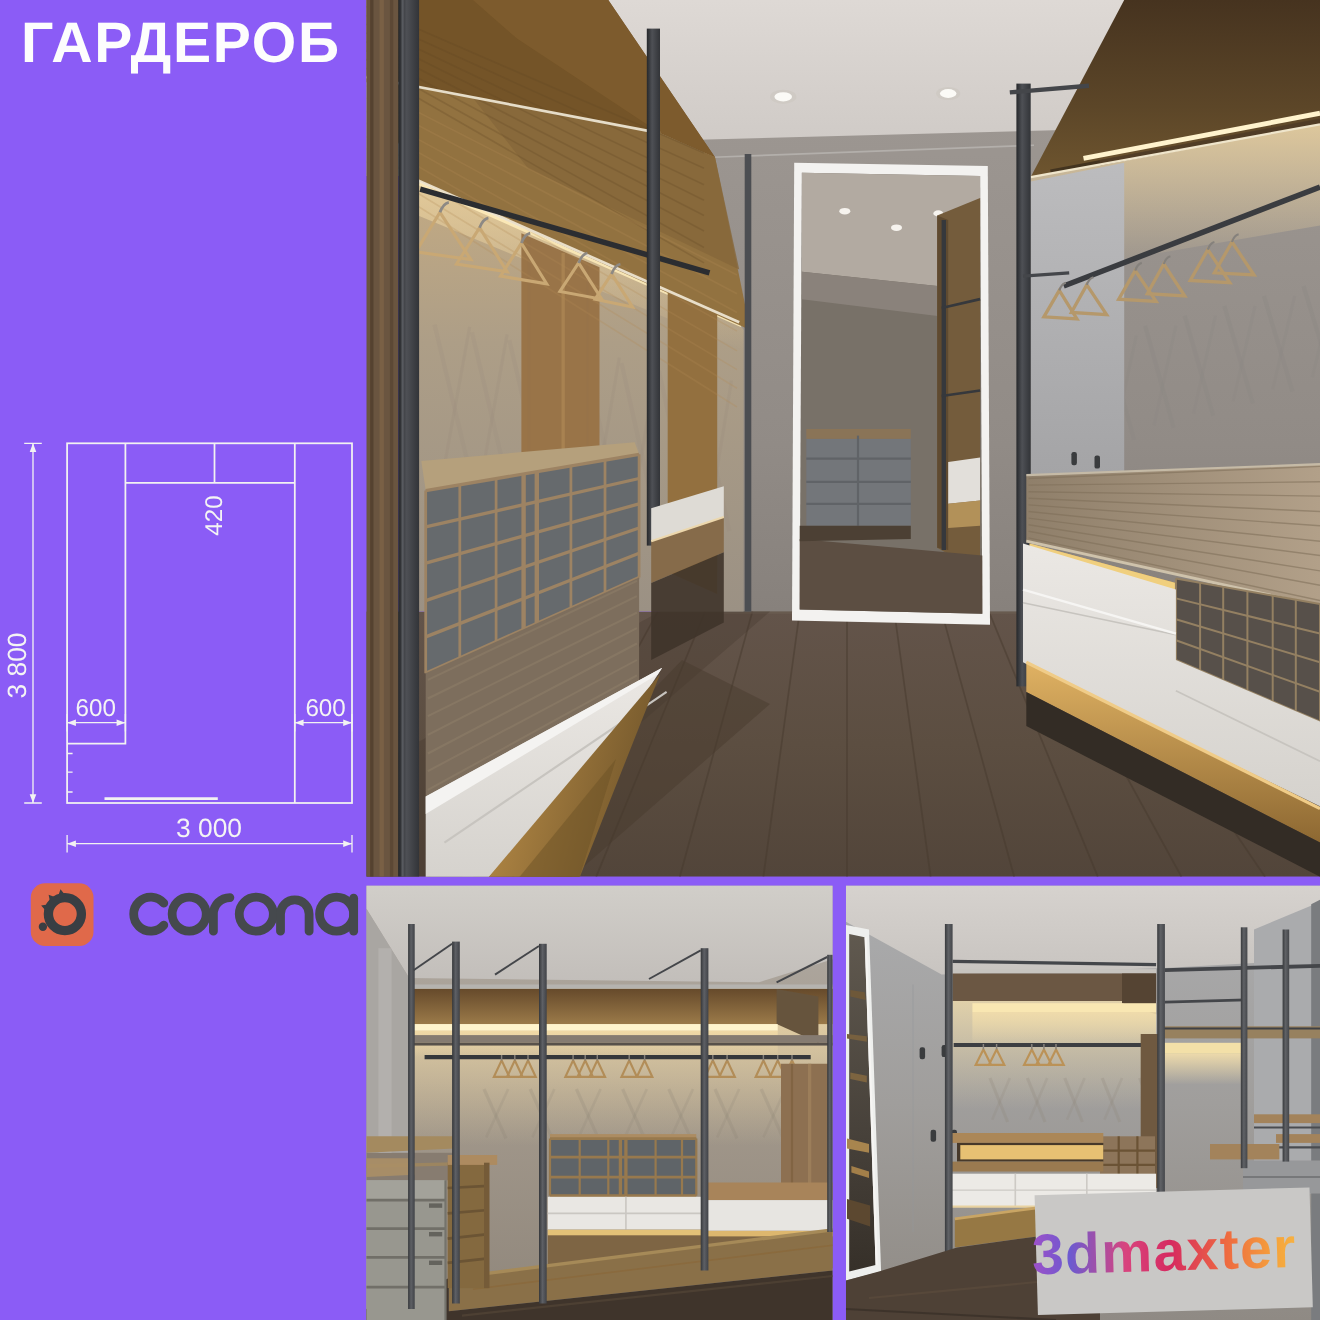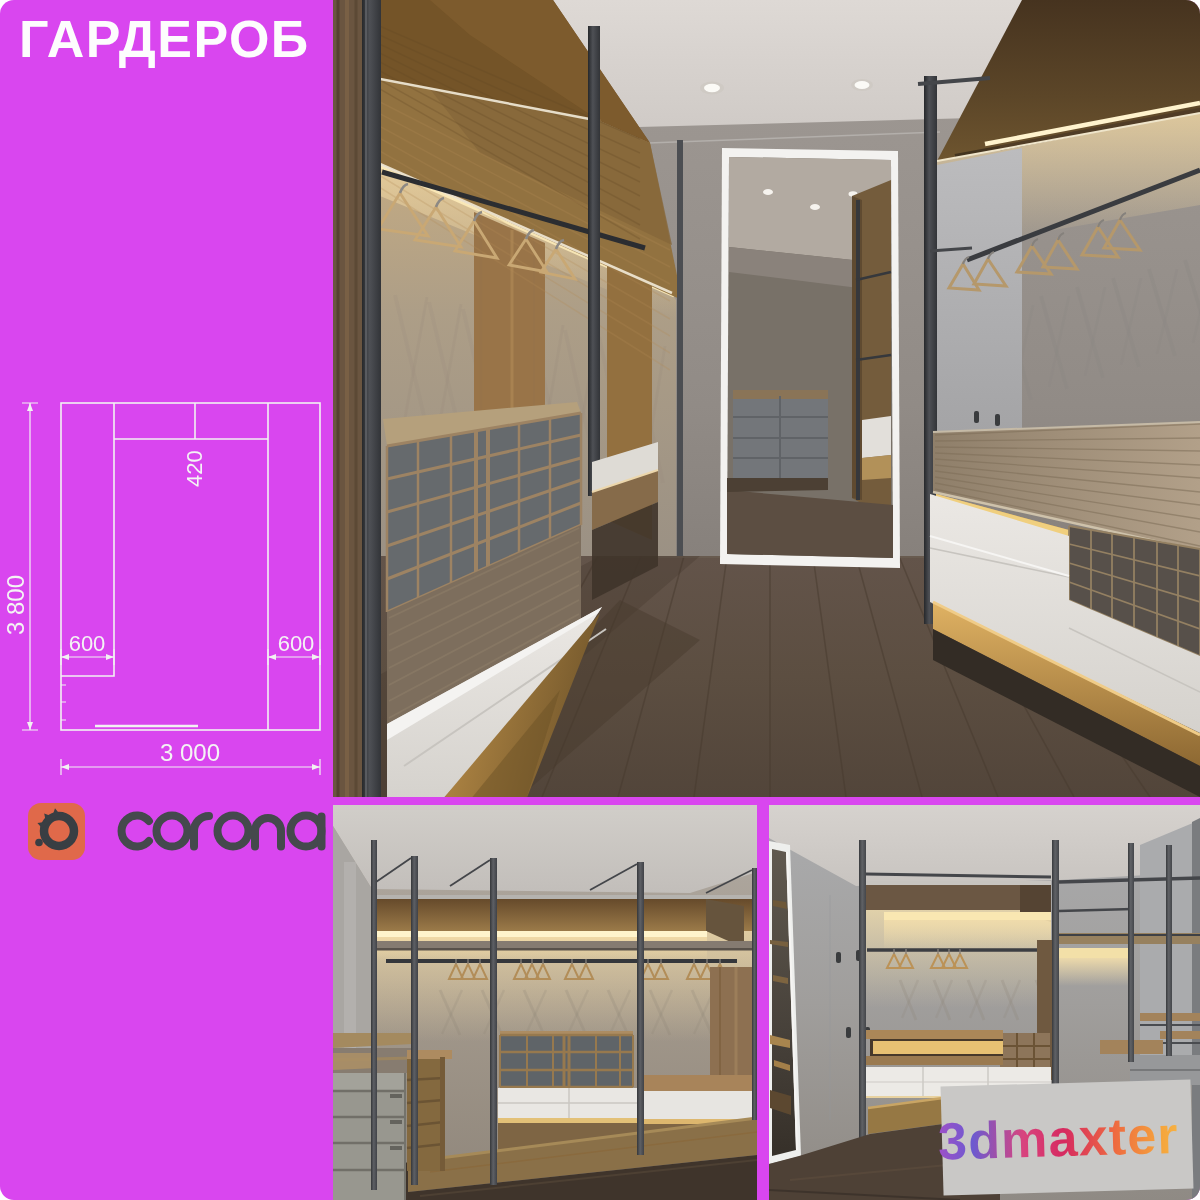--- a/index.html
+++ b/index.html
@@ -1,17 +1,17 @@
 <!DOCTYPE html>
 <html><head>
 <meta charset="utf-8">
 <style>
   html,body{margin:0;padding:0;}
-  #page{position:relative;width:1200px;height:1200px;background:#d946ef;overflow:hidden;
-        font-family:"Liberation Sans", sans-serif;border-radius:14px;}
+  #page{position:relative;width:1200px;height:1200px;background:#8b5cf6;overflow:hidden;
+        font-family:"Liberation Sans", sans-serif;}
   .abs{position:absolute;}
 </style>
 </head>
 <body>
 <div id="page">
 
 <div class="abs" style="left:19px;top:9px;width:320px;color:#fdfdfd;font-size:52px;font-weight:bold;letter-spacing:1.5px;">ГАРДЕРОБ</div>
 
 <svg class="abs" style="left:0;top:380px" width="340" height="420" viewBox="0 380 340 420">
 <g fill="none" stroke="#f2f2f2" stroke-width="1.6">

